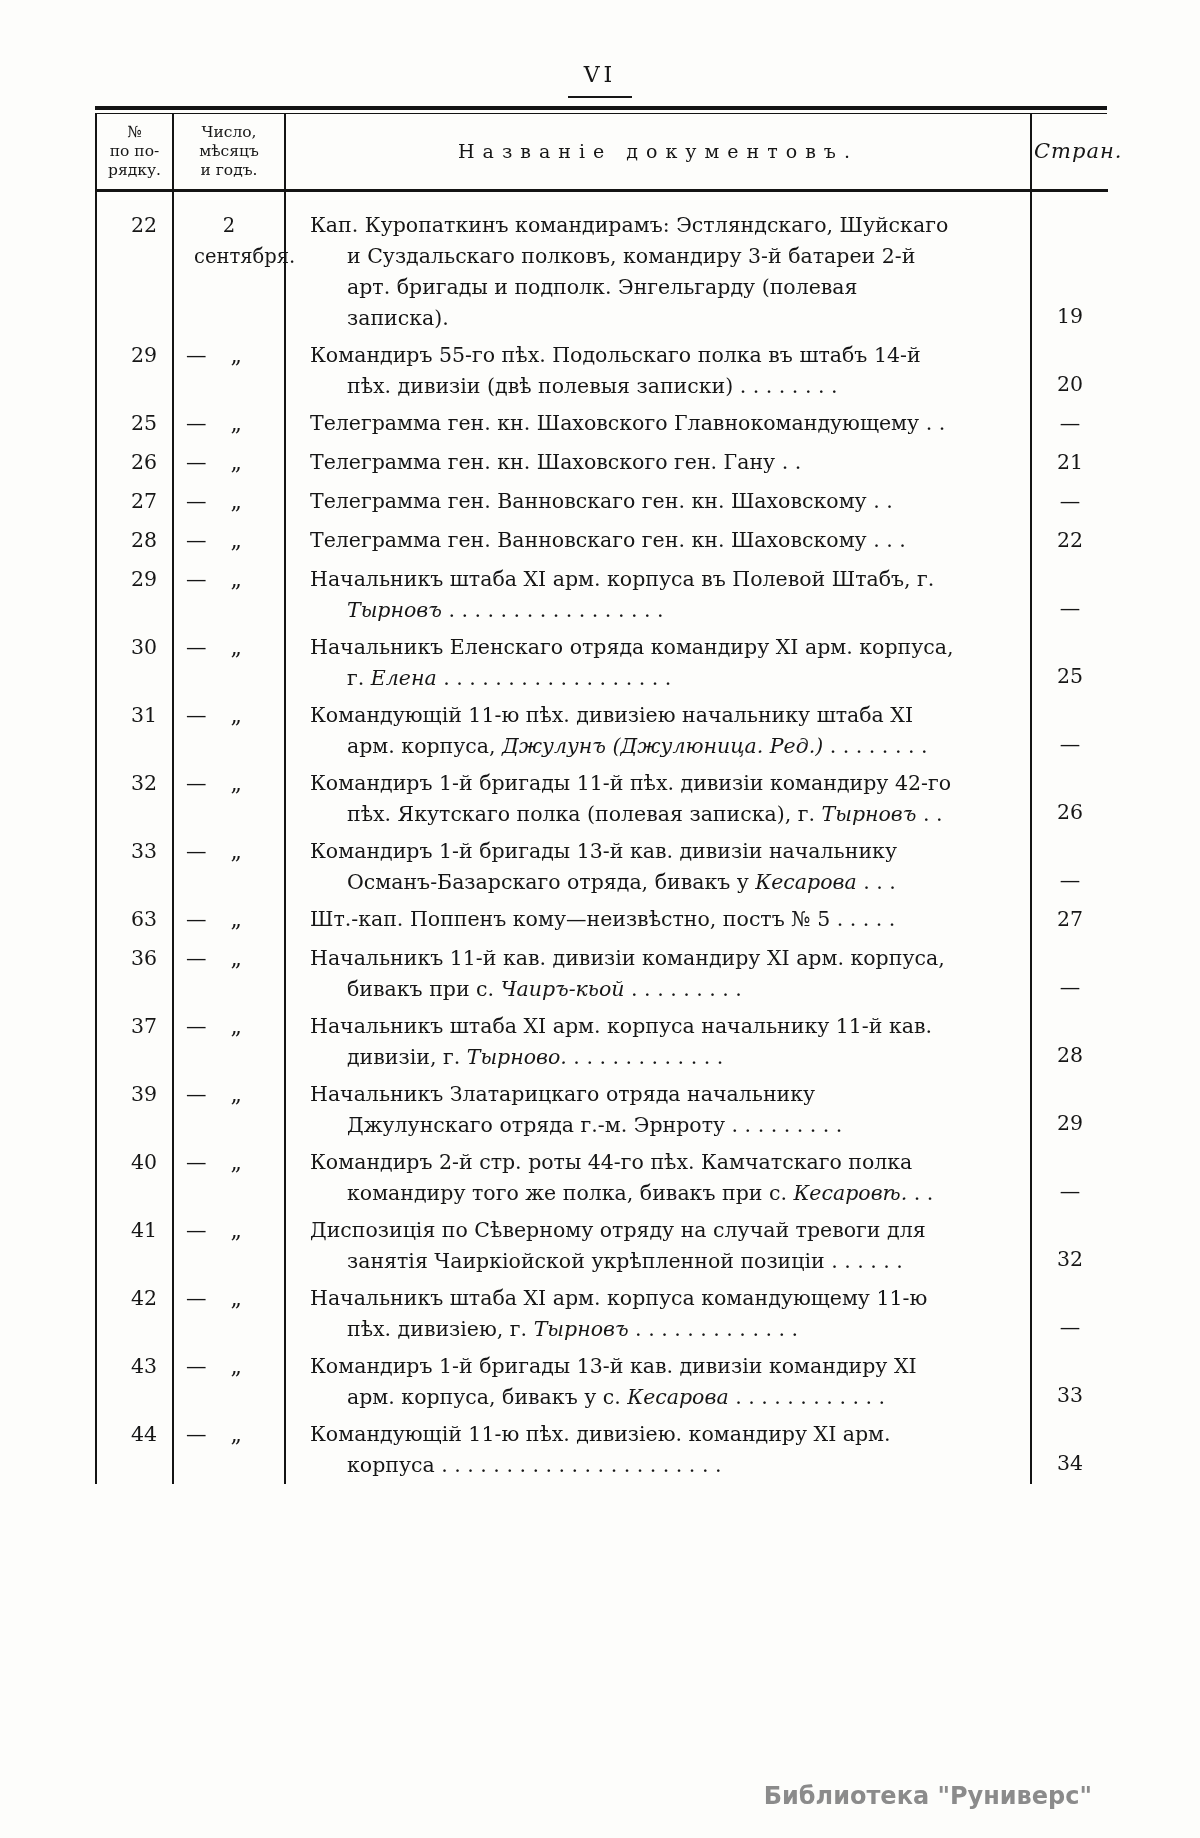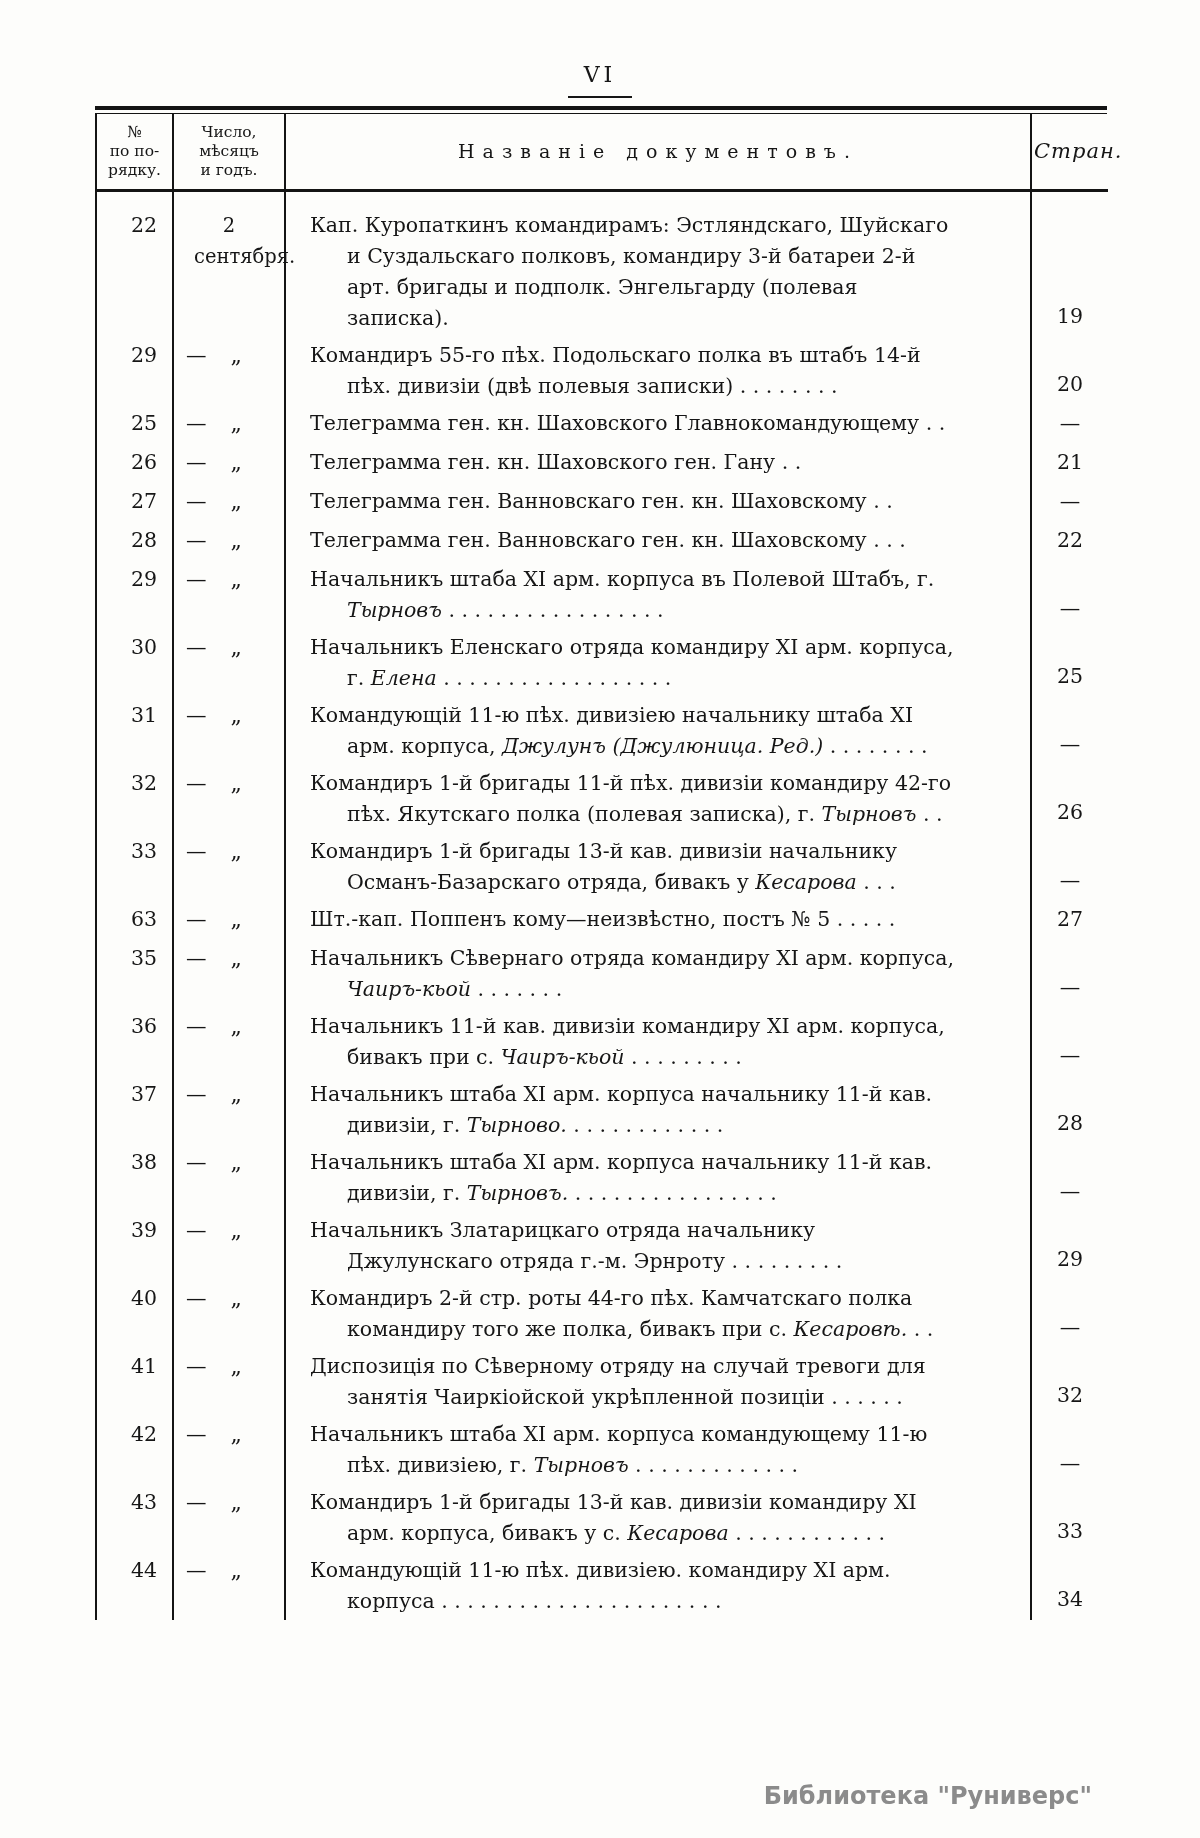--- a/index.html
+++ b/index.html
@@ -239,33 +239,20 @@
               <span>—</span>
               <span class="ditto">„</span>
             </div>
           </td>
     <td class="c-title b-r">
             <div class="title-wrap"><span>Шт.-кап. Поппенъ кому—неизвѣстно, постъ № 5 . . . . .</span></div>
           </td>
     <td class="c-page">27</td>
   </tr>
 
-  <tr>
-    <td class="c-num b-l b-r">35</td>
-    <td class="c-date b-r">
-            <div class="date-wrap">
-              <span>—</span>
-              <span class="ditto">„</span>
-            </div>
-          </td>
-    <td class="c-title b-r">
-            <div class="title-wrap"><span>Начальникъ Сѣвернаго отряда командиру XI арм. корпуса, </span><span class="it">Чаиръ-кьой</span><span> . . . . . . .</span></div>
-          </td>
-    <td class="c-page">—</td>
-  </tr>
 
   <tr>
     <td class="c-num b-l b-r">36</td>
     <td class="c-date b-r">
             <div class="date-wrap">
               <span>—</span>
               <span class="ditto">„</span>
             </div>
           </td>
     <td class="c-title b-r">
@@ -281,33 +268,20 @@
               <span>—</span>
               <span class="ditto">„</span>
             </div>
           </td>
     <td class="c-title b-r">
             <div class="title-wrap"><span>Начальникъ штаба XI арм. корпуса начальнику 11-й кав. дивизіи, г. </span><span class="it">Тырново.</span><span> . . . . . . . . . . . .</span></div>
           </td>
     <td class="c-page">28</td>
   </tr>
 
-  <tr>
-    <td class="c-num b-l b-r">38</td>
-    <td class="c-date b-r">
-            <div class="date-wrap">
-              <span>—</span>
-              <span class="ditto">„</span>
-            </div>
-          </td>
-    <td class="c-title b-r">
-            <div class="title-wrap"><span>Начальникъ штаба XI арм. корпуса начальнику 11-й кав. дивизіи, г. </span><span class="it">Тырновъ.</span><span> . . . . . . . . . . . . . . . .</span></div>
-          </td>
-    <td class="c-page">—</td>
-  </tr>
 
   <tr>
     <td class="c-num b-l b-r">39</td>
     <td class="c-date b-r">
             <div class="date-wrap">
               <span>—</span>
               <span class="ditto">„</span>
             </div>
           </td>
     <td class="c-title b-r">

